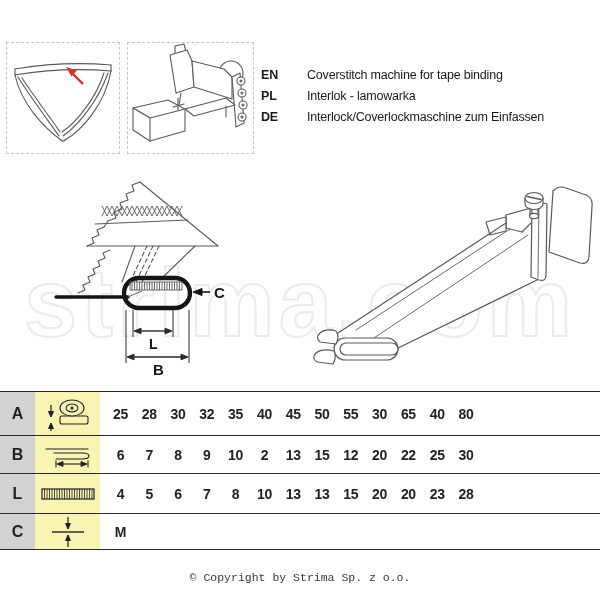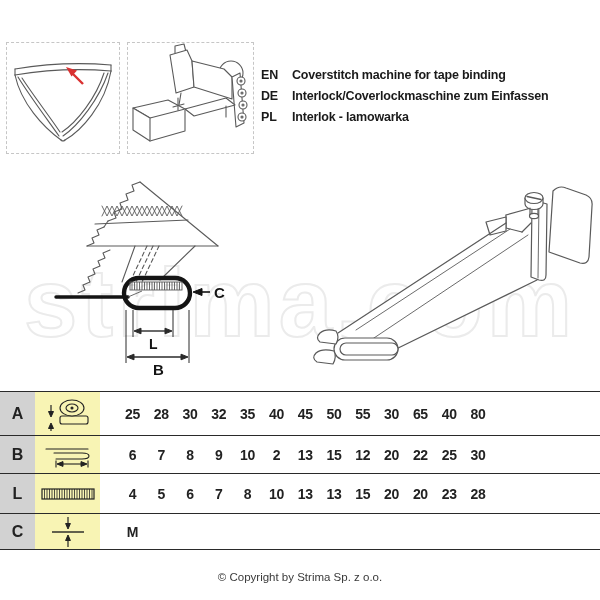--- a/index.html
+++ b/index.html
@@ -9,40 +9,40 @@
   .watermark{position:absolute;left:-8px;top:248px;width:616px;text-align:center;
     font-size:96px;font-weight:700;letter-spacing:4px;color:transparent;
     -webkit-text-stroke:2px #ebebeb;z-index:0;user-select:none;pointer-events:none;}
   
   .thumb{position:absolute;top:42px;height:110px;border:1px dashed #c6c6c6;background:#fff;z-index:1;}
   .thumb1{left:6px;width:112px;}
   .thumb2{left:127px;width:125px;}
   
   .langs{position:absolute;left:261px;top:64px;z-index:1;}
   .lang-row{display:flex;height:21px;align-items:center;font-size:12.5px;letter-spacing:-0.2px;}
-  .lang-code{font-weight:700;width:31px;flex:none;}
-  .lang-text{font-weight:700;white-space:nowrap;}
+  .lang-code{font-weight:700;width:46px;flex:none;}
+  .lang-text{font-weight:400;white-space:nowrap;}
   
   .fabric-svg{position:absolute;left:40px;top:170px;z-index:1;}
   .binder-svg{position:absolute;left:300px;top:165px;z-index:1;}
   svg text{font-family:"Liberation Sans",sans-serif;}
   
   .size-table{position:absolute;left:0;top:391px;width:600px;z-index:2;}
   .trow{display:flex;align-items:stretch;border-top:1.5px solid #2a2a2a;}
   .trow:last-child{border-bottom:1.5px solid #2a2a2a;}
   .trow.rA{height:43px;} .trow.rB{height:37px;} .trow.rL{height:39px;} .trow.rC{height:35px;}
   .key-cell{width:35px;flex:none;background:#d2d2d2;display:flex;align-items:center;justify-content:center;
     font-size:16px;font-weight:700;color:#222;}
   .icon-cell{width:65px;flex:none;background:#f8f4b4;display:flex;align-items:center;justify-content:center;}
-  .vals{display:flex;align-items:center;padding-left:18px;}
+  .vals{display:flex;align-items:center;padding-left:6px;}
   .val{width:28.8px;flex:none;text-align:center;font-size:14px;font-weight:700;
     letter-spacing:-0.3px;color:#222;}
   
   .copyright{position:absolute;left:0;top:571px;width:600px;text-align:center;
-    font-family:Liberation Sans, sans-serif;font-size:11.5px;color:#3a3a3a;z-index:1;}
+    font-family:Liberation Mono, monospace;font-size:11.5px;color:#3a3a3a;z-index:1;}
 </style>
 </head>
 <body>
 
 <div class="page">
 
   <div class="watermark">strima.com</div>
 
   <div class="thumb thumb1">
     <svg width="112" height="108" viewBox="0 0 112 108">
@@ -93,26 +93,26 @@
       </g>
     </svg>
   </div>
 
   <div class="langs">
     <div class="lang-row">
       <span class="lang-code">EN</span>
       <span class="lang-text">Coverstitch machine for tape binding</span>
     </div>
     <div class="lang-row">
+      <span class="lang-code">PL</span>
+      <span class="lang-text">Interlok - lamowarka</span>
+    </div>
+    <div class="lang-row">
       <span class="lang-code">DE</span>
       <span class="lang-text">Interlock/Coverlockmaschine zum Einfassen</span>
-    </div>
-    <div class="lang-row">
-      <span class="lang-code">PL</span>
-      <span class="lang-text">Interlok - lamowarka</span>
     </div>
   </div>
 
   <svg class="fabric-svg" width="200" height="212" viewBox="0 0 200 212">
     <g fill="none" stroke="#5a5a5a" stroke-width="1.1" stroke-linejoin="round" stroke-linecap="round">
 
       <path d="M100,12 l-8,3 l2,6 l-8,3 l2,6 l-8,3 l2,6 l-8,3 l2,6 l-8,3"></path>
       <path d="M68,51 L64,57"></path>
       <path d="M64,57 l-7,3 l2,5 l-7,3 l2,5 l-7,3"></path>
       <path d="M47,76 L178,76"></path>

